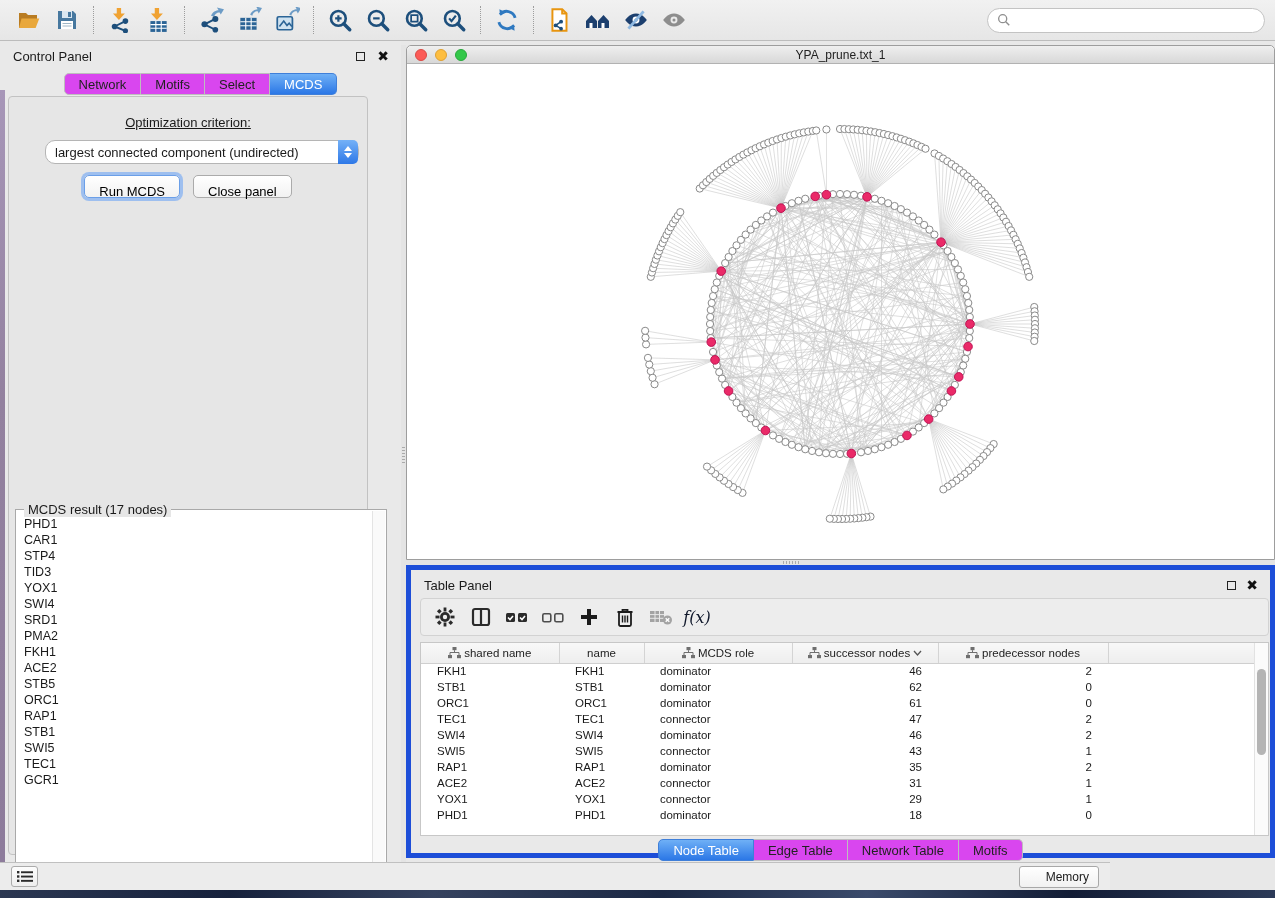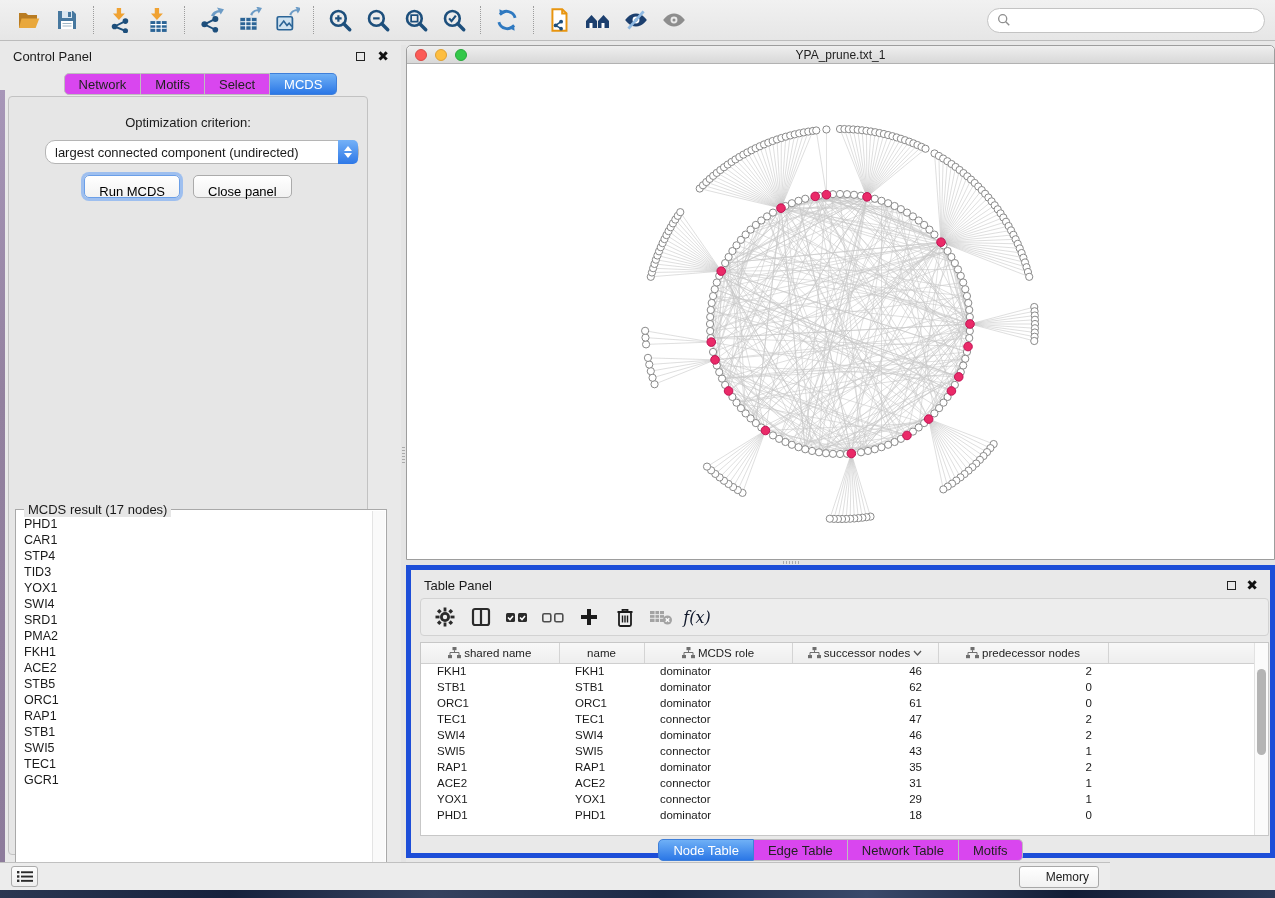--- a/index.html
+++ b/index.html
@@ -22,21 +22,21 @@
   .panel-head .spacer{flex:1;}
   .float-box{width:9px;height:9px;border:1.6px solid #222;display:inline-block;margin-right:12px;}
   .close-x{font-size:14px;font-weight:bold;color:#111;line-height:10px;}
   #cp-tabs{display:flex;justify-content:center;margin-top:6px;}
   .seg{height:22px;padding:0 14px;font-size:13px;display:flex;align-items:center;background:#d946ef;
        border:1px solid #bdbdbd;border-left:none;color:#222;}
   .seg.first{border-left:1px solid #bdbdbd;border-radius:5px 0 0 5px;}
   .seg.last{border-radius:0 5px 5px 0;}
   .seg.active{background:linear-gradient(#6fb0f6,#2b77e6);color:#fff;border-color:#3f7fd9;}
   #cp-pane{position:absolute;left:8px;top:55px;width:360px;height:759px;background:#e6e6e6;
-           border:1px solid #c2c2c2;border-radius:4px;}
+           border:1px solid #c2c2c2;border-radius:4px;text-decoration:underline;}
   #opt-label{text-align:center;margin-top:18px;font-size:13px;}
   #criterion{position:absolute;left:36px;top:43px;width:314px;height:24px;background:#fff;
              border:1px solid #b5b5b5;border-radius:10px;display:flex;align-items:center;
              font-size:13px;padding-left:9px;}
   #criterion .stepper{margin-left:auto;width:20px;height:24px;border-radius:0 5px 5px 0;
              background:linear-gradient(#74b1f7,#2e78e7);display:flex;flex-direction:column;
              align-items:center;justify-content:center;gap:2px;}
   .tri-up{width:0;height:0;border-left:4px solid transparent;border-right:4px solid transparent;border-bottom:5px solid #fff;}
   .tri-dn{width:0;height:0;border-left:4px solid transparent;border-right:4px solid transparent;border-top:5px solid #fff;}
   .cp-btnrow{position:absolute;left:0;top:78px;width:100%;display:flex;justify-content:center;gap:13px;}

